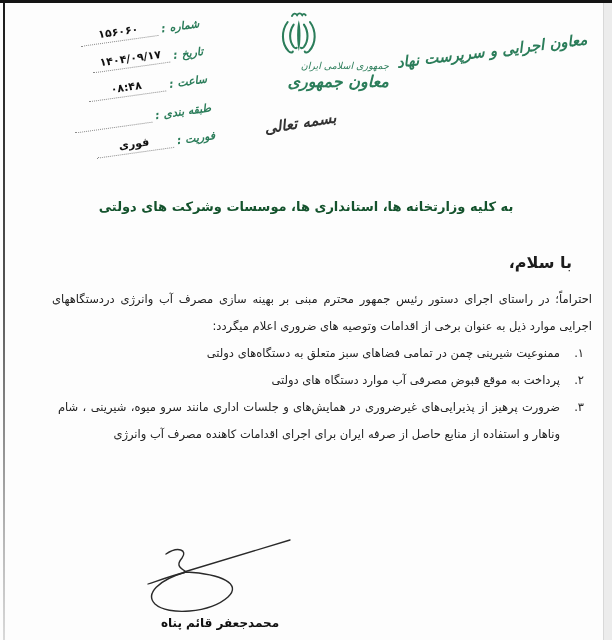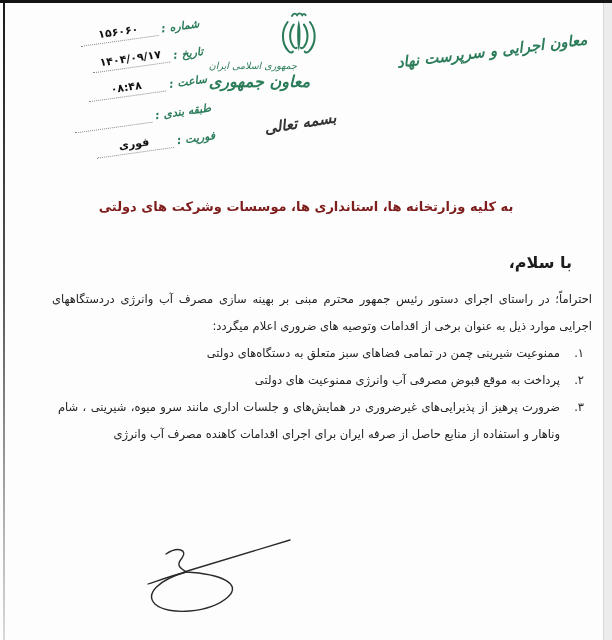--- a/index.html
+++ b/index.html
@@ -14,36 +14,36 @@
 
   
   .meta-block{position:absolute;top:22px;left:30px;width:178px;transform:rotate(-8deg);direction:rtl;}
   .meta-row{display:flex;align-items:flex-end;margin-bottom:8px;}
   .meta-row.gap{margin-top:16px;}
   .meta-label{color:#2b7d5a;font-size:11px;font-style:italic;font-weight:bold;white-space:nowrap;margin-left:4px;}
   .meta-line{display:inline-block;min-width:72px;border-bottom:1px dotted #8a8a8a;text-align:center;padding:0 3px;}
   .meta-value{font-weight:bold;font-size:11px;letter-spacing:1px;color:#111;position:relative;top:-1px;white-space:nowrap;}
 
   
-  .emblem-block{position:absolute;top:10px;left:50%;transform:translateX(-54%);width:180px;text-align:left;color:#2b7d5a;}
+  .emblem-block{position:absolute;top:10px;left:50%;transform:translateX(-54%);width:180px;text-align:right;color:#2b7d5a;}
   .emblem-block svg{display:block;margin:0 auto 2px auto;}
   .org1{font-size:9.5px;font-style:italic;letter-spacing:.5px;}
   .org2{font-size:16px;font-weight:bold;font-style:italic;margin-top:1px;}
 
   
   .right-title{position:absolute;top:42px;right:4px;width:232px;text-align:center;
     color:#2b7d5a;font-size:15px;font-weight:bold;font-style:italic;transform:rotate(-7deg);white-space:nowrap;}
 
   
   .bismillah{position:absolute;top:114px;left:50%;transform:translateX(-58%) rotate(-9deg);
     font-size:15px;font-weight:bold;font-style:italic;color:#333;}
 
   
   .recipient{position:absolute;top:199px;left:0;width:100%;text-align:center;
-    font-size:13px;font-weight:bold;color:#7f1d1d;}
+    font-size:13px;font-weight:bold;color:#14532d;}
   .salutation{position:absolute;top:253px;right:40px;font-size:16px;font-weight:bold;}
   .body-par{position:absolute;top:286px;right:20px;left:52px;font-size:11.5px;line-height:27px;
     text-align:justify;color:#222;}
   .item-list{position:absolute;top:340px;right:28px;left:58px;}
   .item{display:flex;font-size:11.5px;line-height:27px;color:#222;}
   .item-num{width:24px;flex:0 0 24px;}
   .item-text{flex:1;text-align:justify;}
 
   
   .signature-block{position:absolute;top:532px;left:138px;width:164px;text-align:center;}
@@ -108,33 +108,34 @@
 
   <div class="body-par">احتراماً؛ در راستای اجرای دستور رئیس جمهور محترم مبنی بر بهینه سازی مصرف آب وانرژی دردستگاههای اجرایی موارد ذیل به عنوان برخی از اقدامات وتوصیه های ضروری اعلام میگردد:</div>
 
   <div class="item-list">
     <div class="item">
       <span class="item-num">۱.</span>
       <span class="item-text">ممنوعیت شیرینی چمن در تمامی فضاهای سبز متعلق به دستگاه‌های دولتی</span>
     </div>
     <div class="item">
       <span class="item-num">۲.</span>
-      <span class="item-text">پرداخت به موقع قبوض مصرفی آب وانرژی ممنوعیت های دولتی</span>
+      <span class="item-text">پرداخت به موقع قبوض مصرفی آب موارد دستگاه های دولتی</span>
     </div>
     <div class="item">
       <span class="item-num">۳.</span>
       <span class="item-text">ضرورت پرهیز از پذیرایی‌های غیرضروری در همایش‌های و جلسات اداری مانند سرو میوه، شیرینی ، شام وناهار و استفاده از منابع حاصل از صرفه ایران برای اجرای اقدامات کاهنده مصرف آب وانرژی</span>
     </div>
   </div>
 
   <div class="signature-block">
     <svg width="152" height="84" viewBox="0 0 152 84" fill="none" stroke="#2a2a2a" stroke-linecap="round">
 
       <path d="M40,40 L146,8" stroke-width="1.4"></path>
 
       <path d="M4,52 C16,48 30,43 42,40" stroke-width="1.3"></path>
 
       <path d="M22,22 C34,14 44,18 38,26 C33,32 34,35 41,39" stroke-width="1.4"></path>
 
       <path d="M42,40 C78,42 98,52 84,65 C66,81 24,84 11,72 C1,62 14,48 42,40" stroke-width="1.4"></path>
     </svg>
+    <div class="sig-name">محمدجعفر قائم پناه</div>
   </div>
 </div>
 
 </body></html>

